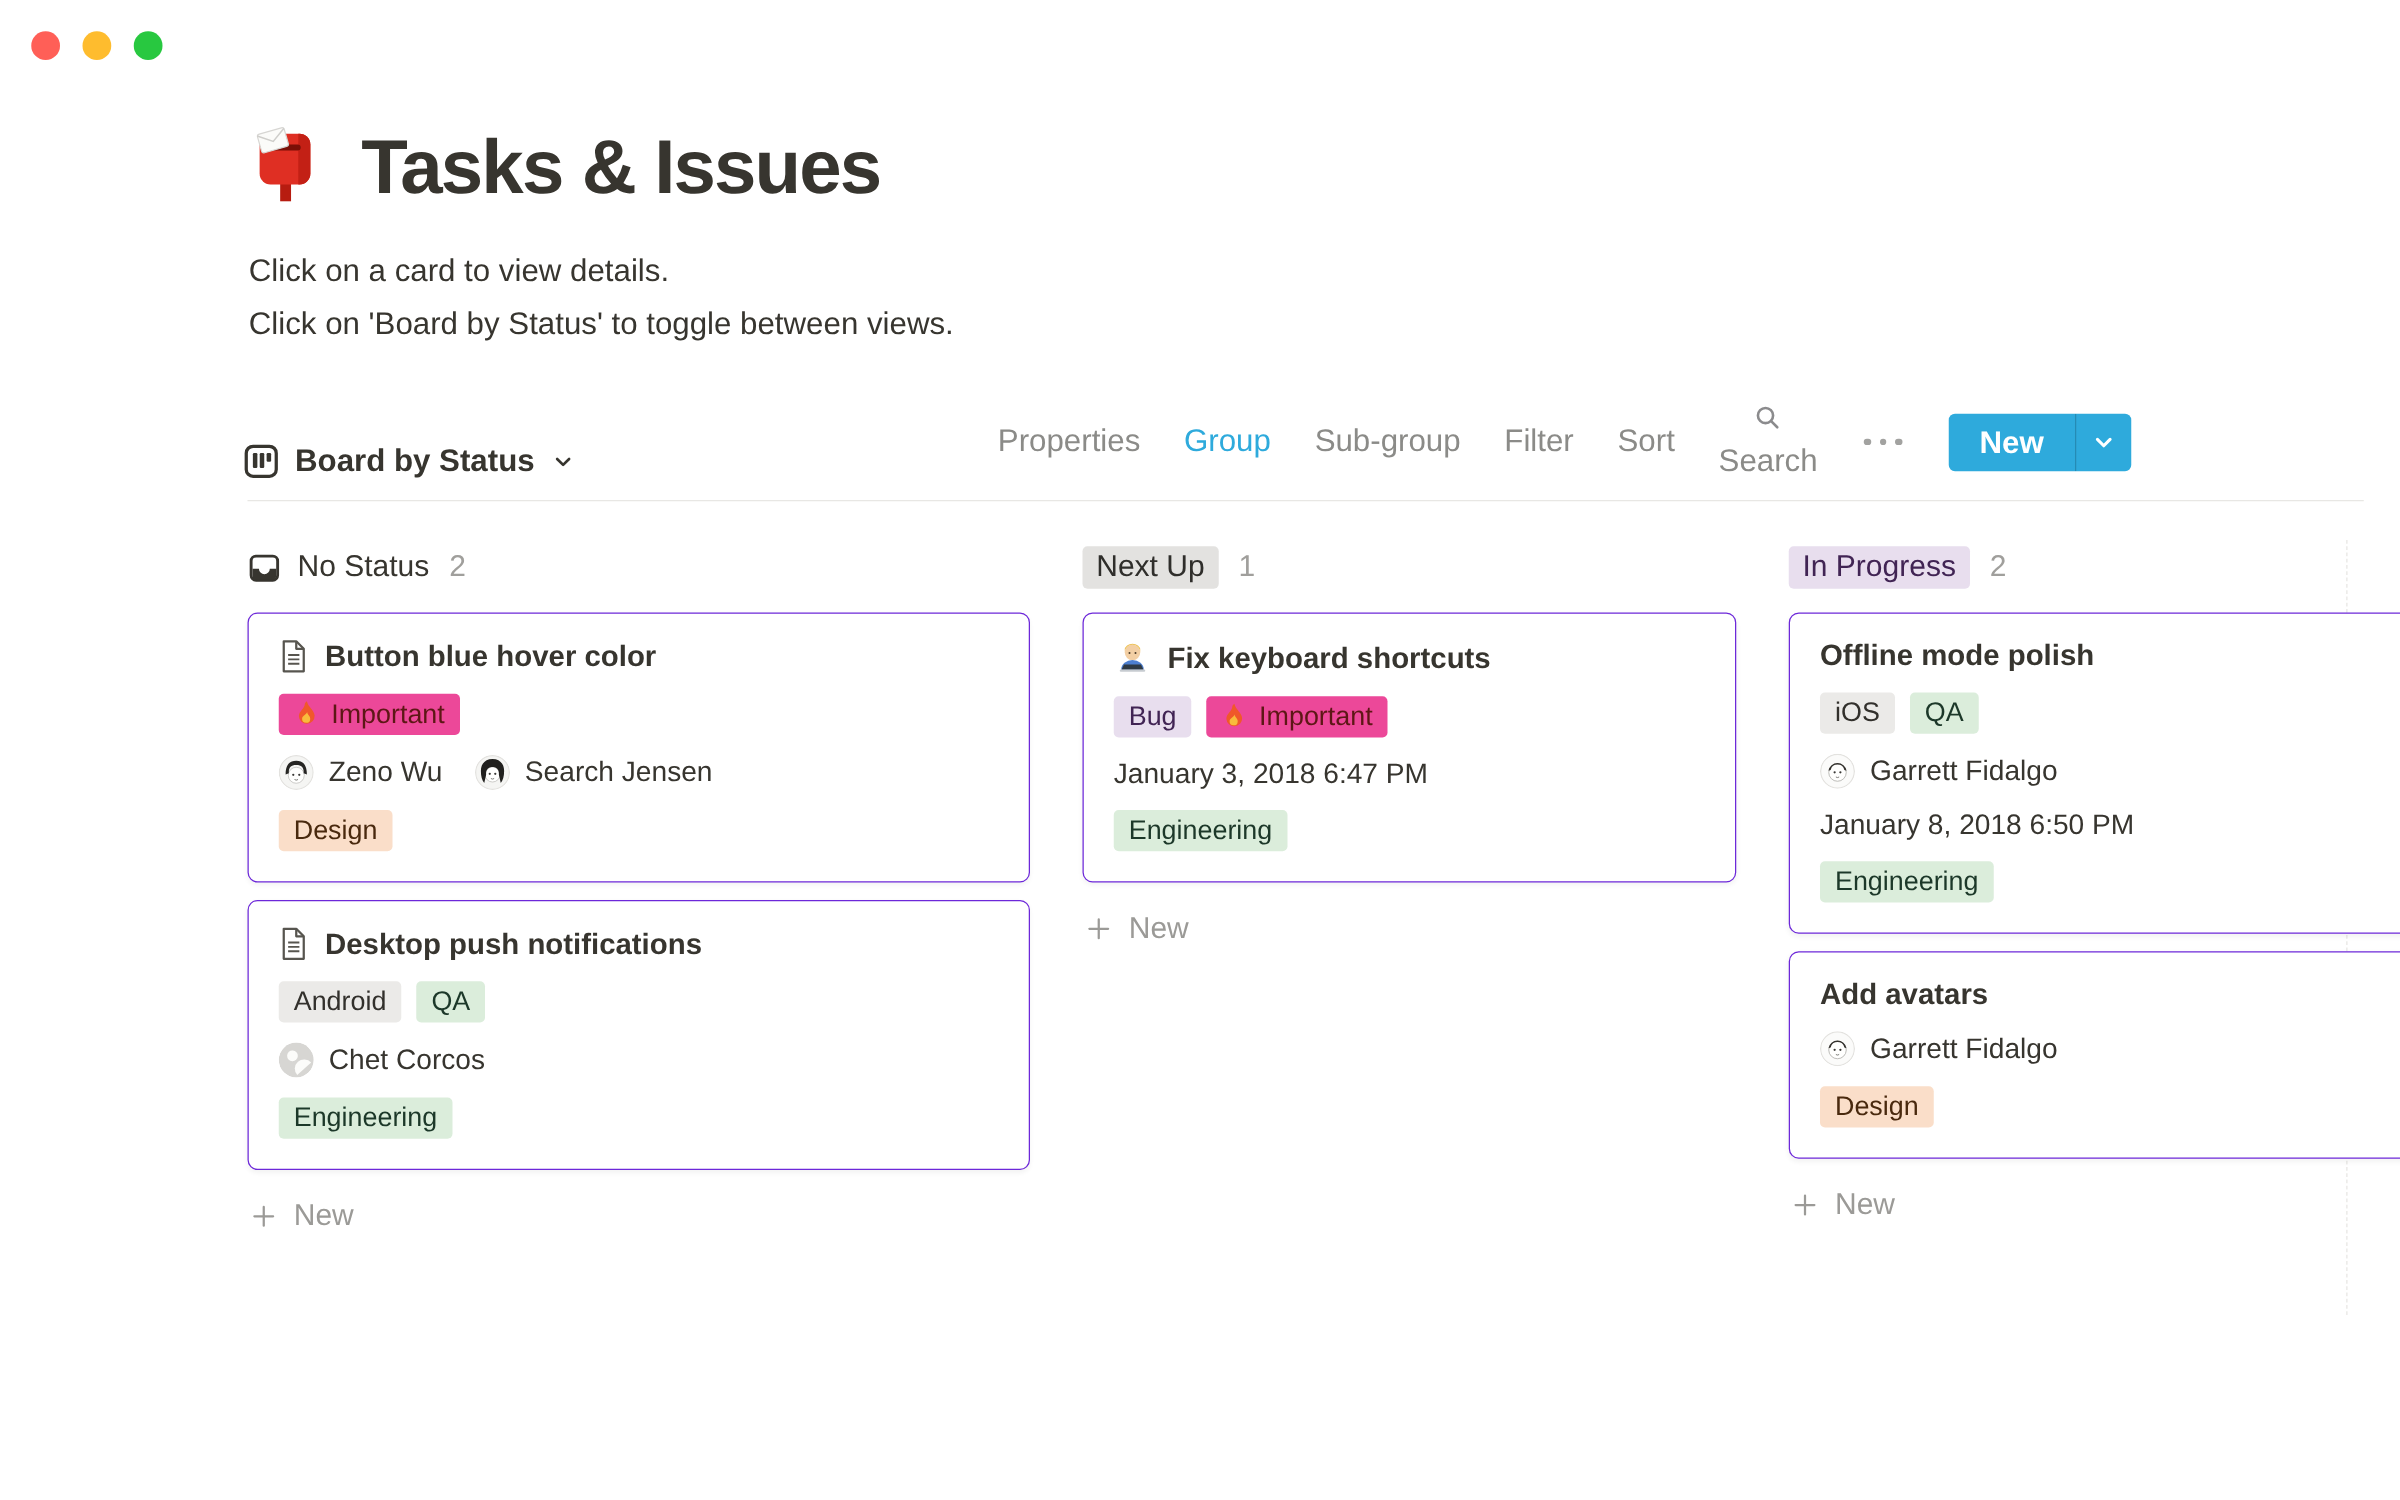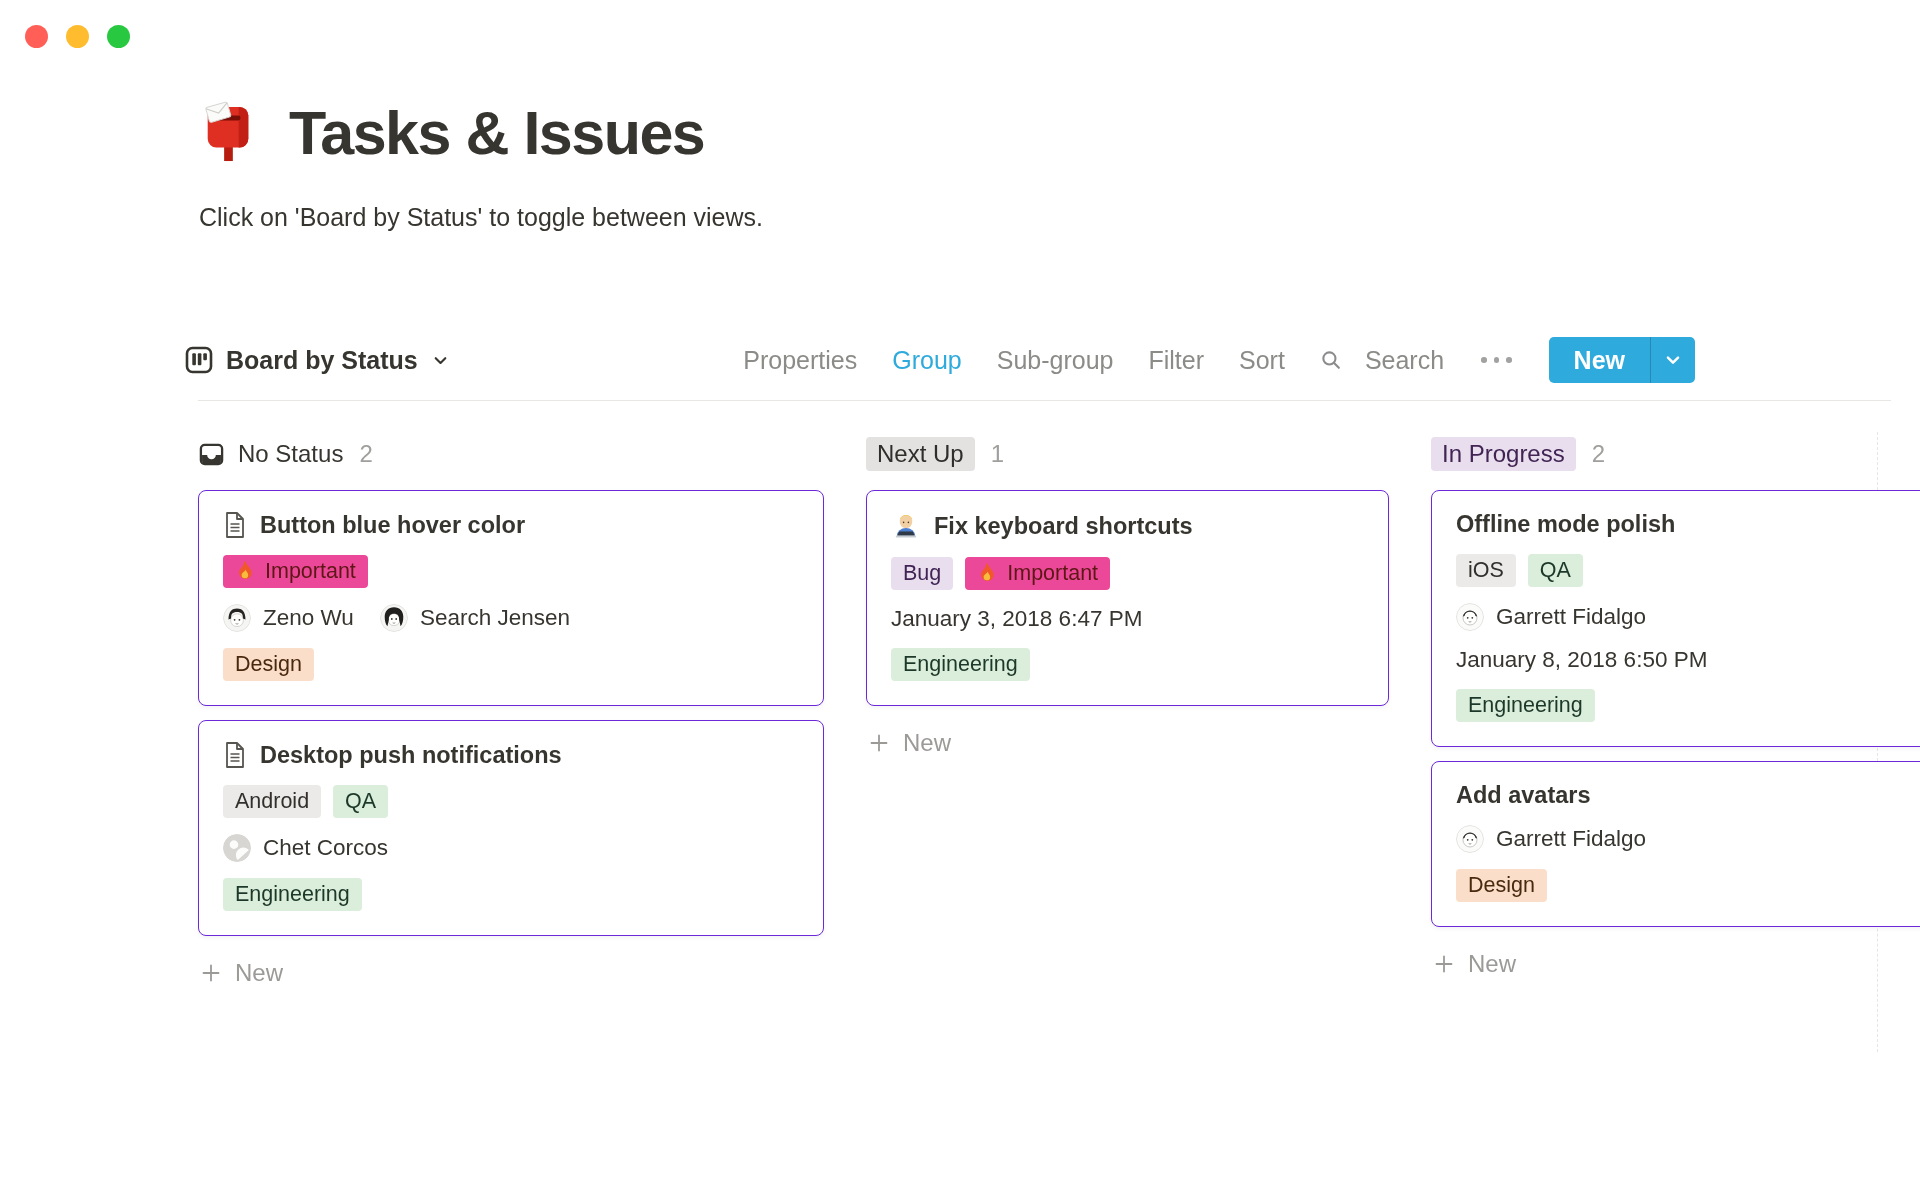--- a/index.html
+++ b/index.html
@@ -13,27 +13,27 @@
   .light.min{background:#febc2e;}
   .light.zoomb{background:#28c840;}
 
   
   .page-header{position:absolute;left:199px;top:98px;}
   .title-row{display:flex;align-items:center;gap:32px;}
   .page-title{font-size:61px;font-weight:700;letter-spacing:-1.5px;color:#37352f;}
   .desc{margin-top:28px;font-size:25px;line-height:42px;color:#37352f;}
 
   
-  .toolbar{position:absolute;left:184px;top:336px;width:1693px;height:48px;display:flex;align-items:center;}
+  .toolbar{position:absolute;left:194px;top:336px;width:1693px;height:48px;display:flex;align-items:flex-end;}
   .view-switcher{display:flex;align-items:center;gap:12px;font-size:25px;font-weight:700;color:#37352f;cursor:pointer;}
   .view-chev{margin-left:2px;color:#37352f;}
   .tb-right{margin-left:auto;margin-right:182px;display:flex;align-items:center;gap:35px;font-size:25px;color:#8b8b88;}
   .tb-item{cursor:pointer;}
   .tb-item.active{color:#2eaadc;}
-  .tb-search{display:flex;align-items:center;gap:22px;cursor:pointer;}
+  .tb-search{display:flex;align-items:center;gap:9px;cursor:pointer;flex-direction:column;}
   .tb-dots{display:flex;gap:7px;cursor:pointer;padding:6px 2px;}
   .tb-dots i{width:5.5px;height:5.5px;border-radius:50%;background:#a2a2a0;}
   .new-btn{display:flex;align-items:center;height:46px;background:#2eaadc;border-radius:5px;color:#fff;overflow:hidden;cursor:pointer;}
   .new-btn-main{padding:0 25px;font-size:25px;font-weight:700;line-height:46px;}
   .new-btn-divider{width:1px;align-self:stretch;background:rgba(0,0,0,0.18);}
   .new-btn-chev{width:44px;height:46px;display:flex;align-items:center;justify-content:center;}
 
   .divider{position:absolute;left:198px;top:400px;width:1693px;border-top:1px solid #e8e7e4;}
   .board-edge{position:absolute;left:1877px;top:432px;height:620px;border-left:1px dashed #e7e6e3;}
 
@@ -89,20 +89,21 @@
           <rect x="16" y="14" width="27" height="5" rx="2.5" fill="#7a0f07"></rect>
           <g transform="rotate(-16 22 12)">
             <rect x="9" y="2" width="23" height="16" rx="2" fill="#fbfbf9" stroke="#d7d6d3" stroke-width="1"></rect>
             <path d="M9 3 l11.5 8 L32 3" fill="none" stroke="#cfcecb" stroke-width="1.3"></path>
           </g>
         </svg>
       </span>
       <span class="page-title">Tasks &amp; Issues</span>
     </div>
     <div class="desc">
+      <div>Click on a card to view details.</div>
       <div>Click on 'Board by Status' to toggle between views.</div>
     </div>
   </div>
 
   <div class="toolbar">
     <div class="view-switcher">
       <span style="display:flex;">
         <svg width="30" height="30" viewBox="0 0 30 30">
           <rect x="3" y="3" width="24" height="24" rx="5.5" fill="none" stroke="#37352f" stroke-width="2.6"></rect>
           <rect x="8.3" y="8.3" width="3.6" height="12" rx="1" fill="#37352f"></rect>

